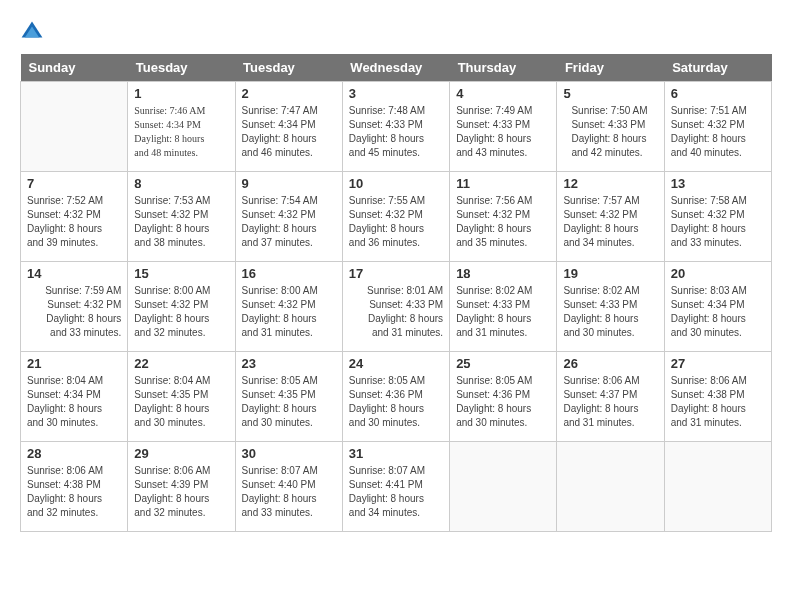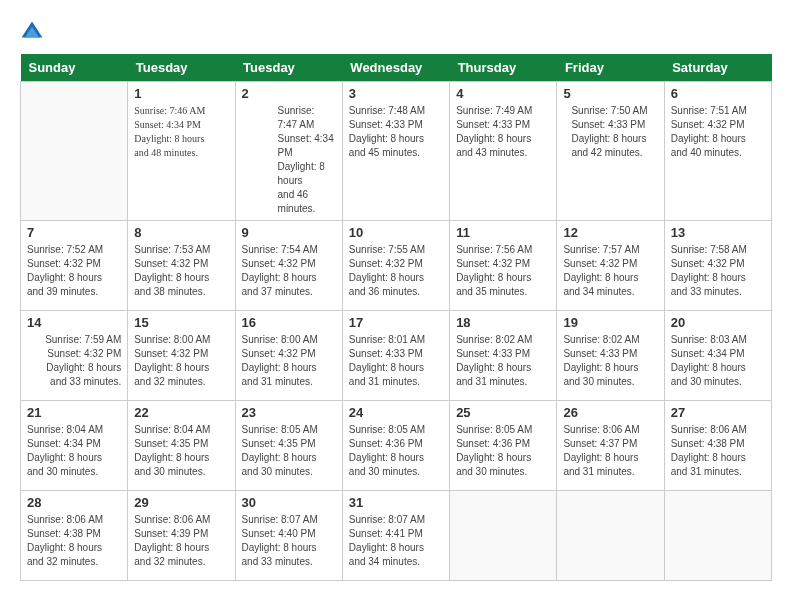--- a/index.html
+++ b/index.html
@@ -45,21 +45,21 @@
     .location {
       font-size: 14px;
       color: #555;
     }
     .calendar {
       width: 100%;
       border-collapse: collapse;
       font-size: 11px;
     }
     .calendar th {
-      background-color: #15803d;
+      background-color: #737373;
       color: white;
       text-align: left;
       padding: 6px 8px;
       font-size: 13px;
       font-weight: bold;
     }
     .calendar td {
       border: 1px solid #ccc;
       vertical-align: top;
       padding: 4px 6px;
@@ -118,21 +118,21 @@
         <td class="empty-cell"></td>
         <td>
           <div class="day-number">1</div>
           <div class="day-info" style="white-space: pre-line; font-family: Liberation Serif, serif;">Sunrise: 7:46 AM
 Sunset: 4:34 PM
 Daylight: 8 hours
 and 48 minutes.</div>
         </td>
         <td>
           <div class="day-number">2</div>
-          <div class="day-info" style="white-space: pre-line; margin-left: 36px;">Sunrise: 7:47 AM
+          <div class="day-info" style="white-space: pre-line;">Sunrise: 7:47 AM
 Sunset: 4:34 PM
 Daylight: 8 hours
 and 46 minutes.</div>
         </td>
         <td>
           <div class="day-number">3</div>
           <div class="day-info" style="white-space: pre-line;">Sunrise: 7:48 AM
 Sunset: 4:33 PM
 Daylight: 8 hours
 and 45 minutes.</div>
@@ -227,21 +227,21 @@
         </td>
         <td>
           <div class="day-number">16</div>
           <div class="day-info" style="white-space: pre-line;">Sunrise: 8:00 AM
 Sunset: 4:32 PM
 Daylight: 8 hours
 and 31 minutes.</div>
         </td>
         <td>
           <div class="day-number">17</div>
-          <div class="day-info" style="white-space: pre-line;">Sunrise: 8:01 AM
+          <div class="day-info" style="white-space: pre-line; text-align: right;">Sunrise: 8:01 AM
 Sunset: 4:33 PM
 Daylight: 8 hours
 and 31 minutes.</div>
         </td>
         <td>
           <div class="day-number">18</div>
           <div class="day-info" style="white-space: pre-line;">Sunrise: 8:02 AM
 Sunset: 4:33 PM
 Daylight: 8 hours
 and 31 minutes.</div>

